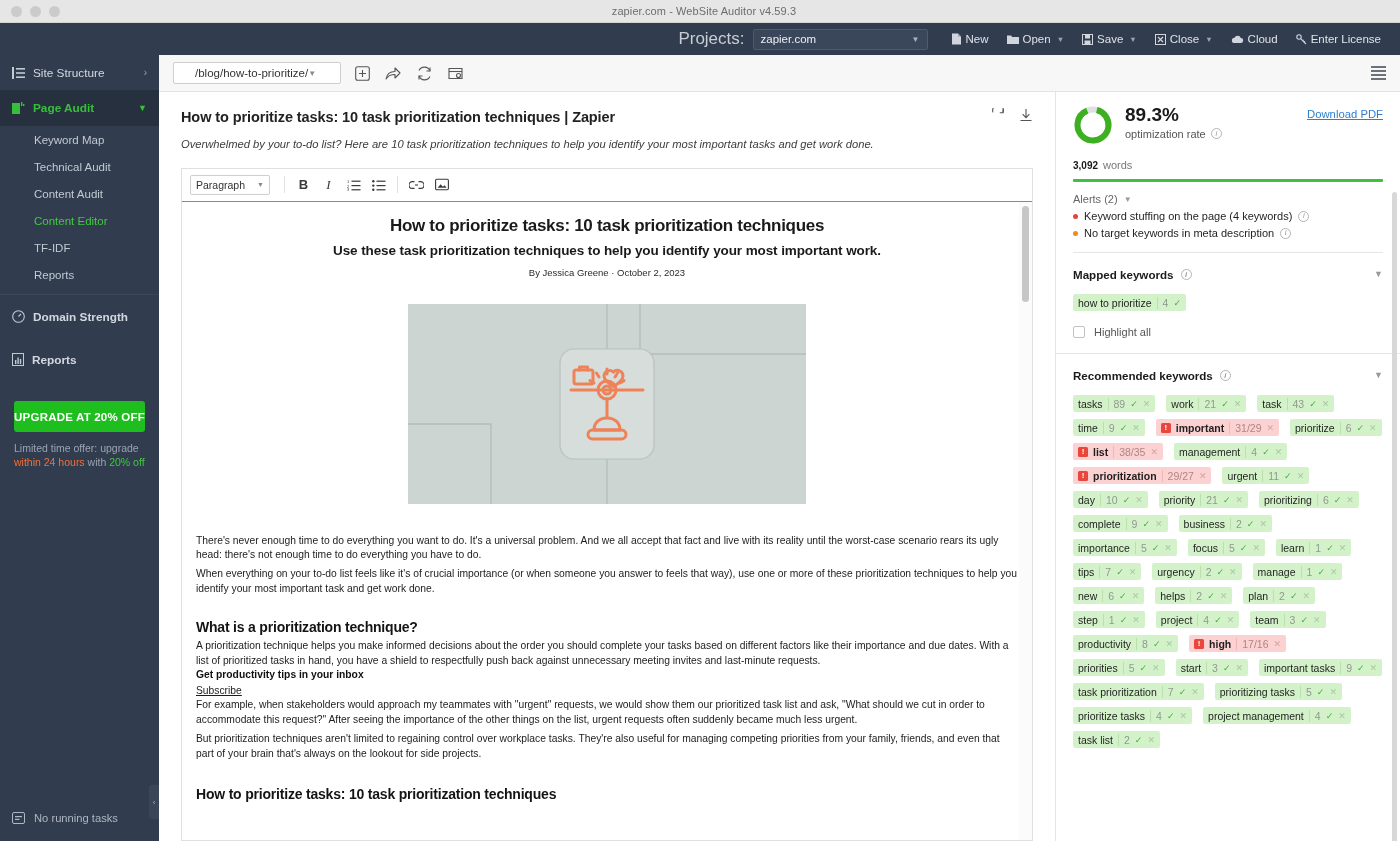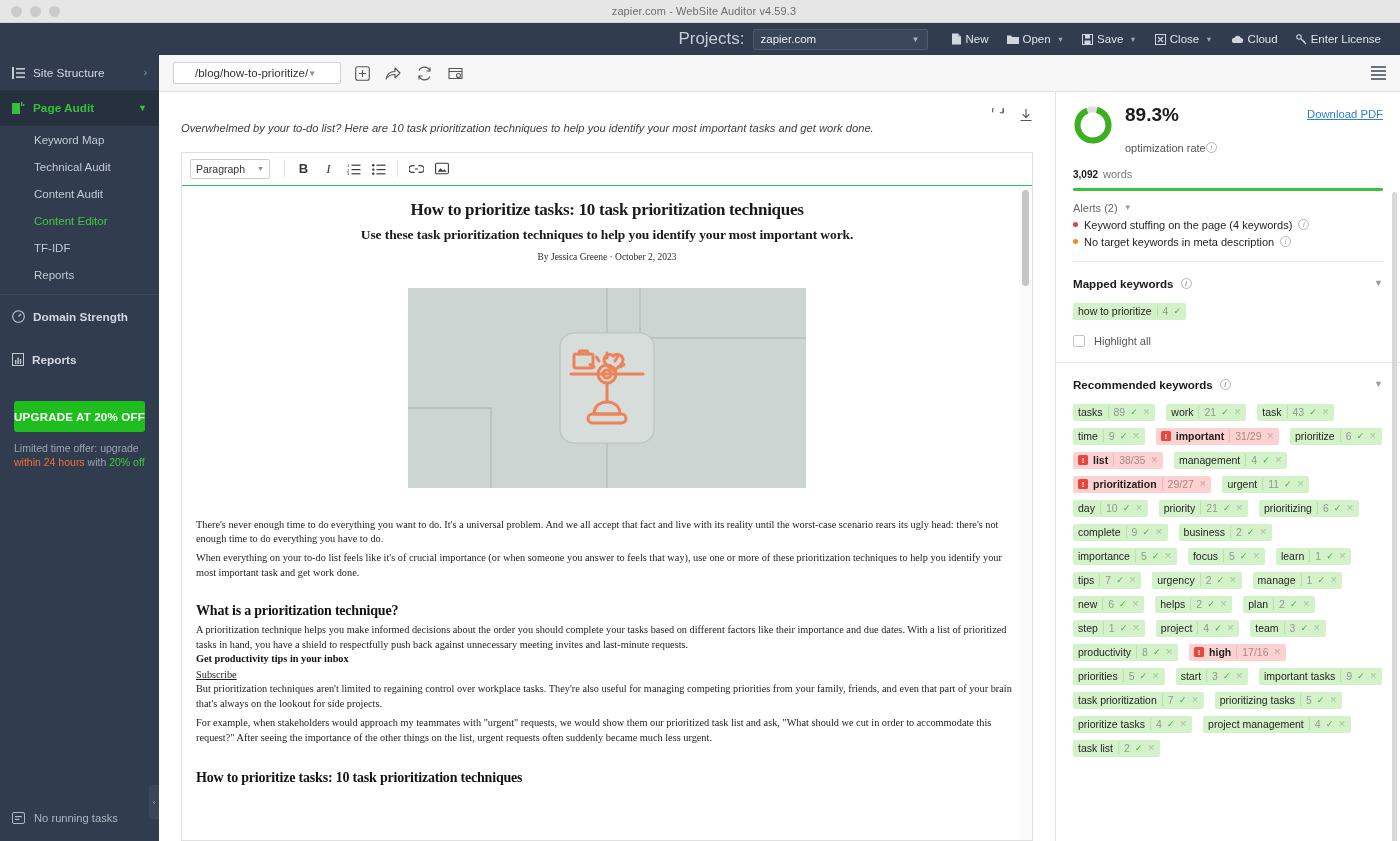--- a/index.html
+++ b/index.html
@@ -129,21 +129,21 @@
     width: 80px; height: 20px; border: 1px solid #cfcfcf; border-radius: 2px;
     display: flex; align-items: center; justify-content: space-between; padding: 0 5px;
     font-size: 10.5px; color: #333; margin-right: 8px;
   }
   .para-select .chev { font-size: 7px; color: #888; }
   .ed-sep { width: 1px; height: 17px; background: #e0e0e0; margin: 0 6px; }
   .ed-btn {
     width: 25px; height: 24px; display: flex; align-items: center; justify-content: center;
     color: #3a3a3a; font-size: 13px;
   }
-  .ed-scroll { flex: 1; overflow: hidden; position: relative; padding: 14px 0 12px 0; font-family: Liberation Serif, serif; }
+  .ed-scroll { flex: 1; overflow: hidden; position: relative; padding: 14px 0 12px 0; }
   .doc-body { padding: 0 14px 0 14px; }
   .d-h1 { font-size: 17px; font-weight: bold; text-align: center; color: #1a1a1a; letter-spacing: -.3px; }
   .d-h2c { font-size: 13.5px; font-weight: bold; text-align: center; color: #1a1a1a; margin-top: 7px; letter-spacing: -.1px; }
   .d-by { font-size: 9.5px; text-align: center; color: #2a2a2a; margin-top: 9px; }
   .d-img-wrap { display: flex; justify-content: center; margin: 26px 0 0 0; }
   .d-img { width: 398px; height: 200px; background: #ccd5d2; position: relative; overflow: hidden; }
   .d-p { font-size: 10.3px; color: #1c1c1c; line-height: 1.45; margin-top: 0; }
   .d-p + .d-p { margin-top: 4px; }
   .d-h2 { font-size: 14px; font-weight: bold; color: #141414; margin: 22px 0 4px 0; letter-spacing: -.2px; }
   .d-bold { font-size: 10.3px; font-weight: bold; color: #111; }
@@ -157,21 +157,21 @@
 
   
   .rpanel {
     width: 345px; flex: 0 0 345px; background: #fff; border-left: 1px solid #e4e4e4;
     display: flex; flex-direction: column; position: relative; overflow: hidden;
   }
   .rp-top { padding: 13px 17px 0 17px; }
   .score-row { display: flex; align-items: flex-start; gap: 12px; position: relative; }
   .donut { width: 40px; height: 40px; position: relative; flex: 0 0 40px; }
   .score-pct { font-size: 19px; font-weight: bold; color: #1a1a1a; line-height: 1.05; }
-  .score-sub { font-size: 11px; color: #555; margin-top: 17px; display: flex; align-items: flex-start; }
+  .score-sub { font-size: 11px; color: #555; margin-top: 3px; display: flex; align-items: flex-start; gap: 5px; }
   .dl-pdf { position: absolute; right: 0; top: 3px; font-size: 11.3px; color: #2f7fd1; }
   .words-row { margin-top: 14px; display: flex; align-items: baseline; gap: 5px; }
   .words-num { font-size: 10px; font-weight: bold; color: #1a1a1a; }
   .words-lbl { font-size: 11px; color: #777; }
   .words-bar { height: 3px; background: #3cc23c; margin-top: 8px; border-radius: 1px; }
   .alerts-head { margin-top: 11px; font-size: 11px; color: #666; display: flex; align-items: center; gap: 6px; }
   .alert-li { display: flex; align-items: center; gap: 6px; font-size: 11px; color: #1f1f1f; margin-top: 5px; }
   .bullet { width: 5px; height: 5px; border-radius: 50%; flex: 0 0 5px; }
   .bullet.red { background: #e2453c; }
   .bullet.orange { background: #f08b1d; }
@@ -426,20 +426,21 @@
             <span></span>
             <span></span>
             <span></span>
         </div>
       </div>
 
       <div class="main-inner">
 
         <div class="editor-col">
           <div class="doc-head">
+            <div class="doc-title">How to prioritize tasks: 10 task prioritization techniques | Zapier</div>
             <div class="doc-desc">Overwhelmed by your to-do list? Here are 10 task prioritization techniques to help you identify your most important tasks and get work done.</div>
             <div class="doc-head-icons">
               <span class="ic">
                 <svg width="14" height="14" viewBox="0 0 14 14">
                     <path d="M12 4.6A5.4 5.4 0 102 4.4" fill="none" stroke="#555" stroke-width="1.1"></path>
                     <path d="M12 1.4v3.4H8.8" fill="none" stroke="#555" stroke-width="1.1"></path>
                   </svg>
               </span>
               <span class="ic">
                 <svg width="14" height="14" viewBox="0 0 14 14">
@@ -529,22 +530,22 @@
                 </div>
 
                 <div style="height:30px"></div>
                 <div class="d-p">There's never enough time to do everything you want to do. It's a universal problem. And we all accept that fact and live with its reality until the worst-case scenario rears its ugly head: there's not enough time to do everything you have to do.</div>
                 <div class="d-p">When everything on your to-do list feels like it's of crucial importance (or when someone you answer to feels that way), use one or more of these prioritization techniques to help you identify your most important task and get work done.</div>
 
                 <div class="d-h2">What is a prioritization technique?</div>
                 <div class="d-p">A prioritization technique helps you make informed decisions about the order you should complete your tasks based on different factors like their importance and due dates. With a list of prioritized tasks in hand, you have a shield to respectfully push back against unnecessary meeting invites and last-minute requests.</div>
                 <div class="d-bold">Get productivity tips in your inbox</div>
                 <div><a class="d-link" href="#">Subscribe</a></div>
+                <div class="d-p">For example, when stakeholders would approach my teammates with "urgent" requests, we would show them our prioritized task list and ask, "What should we cut in order to accommodate this request?" After seeing the importance of the other things on the list, urgent requests often suddenly became much less urgent.</div>
                 <div class="d-p">But prioritization techniques aren't limited to regaining control over workplace tasks. They're also useful for managing competing priorities from your family, friends, and even that part of your brain that's always on the lookout for side projects.</div>
-                <div class="d-p">For example, when stakeholders would approach my teammates with "urgent" requests, we would show them our prioritized task list and ask, "What should we cut in order to accommodate this request?" After seeing the importance of the other things on the list, urgent requests often suddenly became much less urgent.</div>
                 <div class="d-h2b">How to prioritize tasks: 10 task prioritization techniques</div>
               </div>
             </div>
           </div>
         </div>
 
         <div class="rpanel">
           <div class="rp-scroll"></div>
 
           <div class="rp-top">

